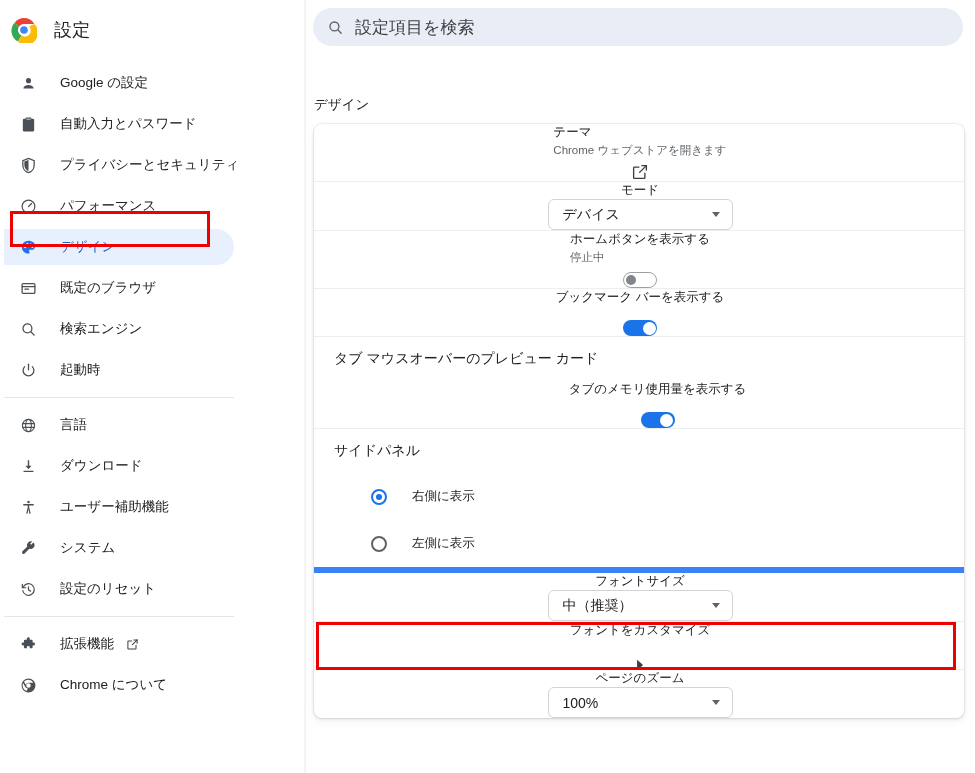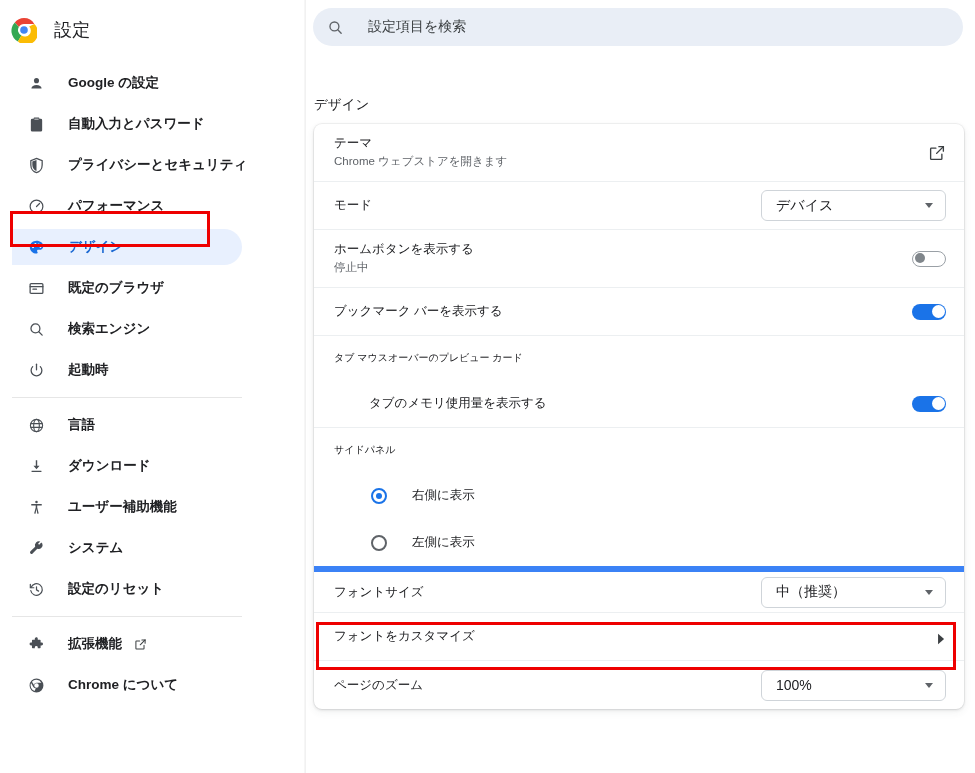--- a/index.html
+++ b/index.html
@@ -37,21 +37,21 @@
     flex: 0 0 auto;
     position: relative;
   }
   .brand .title {
     margin-left: 17px;
     font-size: 18px;
     color: #202124;
     letter-spacing: .2px;
   }
 
-  .nav { position: absolute; left: 12px; top: 60px; width: 305px; font-weight: bold; }
+  .nav { position: absolute; left: 4px; top: 60px; width: 305px; }
   .nav-item {
     position: relative;
     display: flex; align-items: center;
     height: 36px;
     margin: 5px 0;
     padding-left: 14px;
     cursor: pointer;
     border-radius: 0 18px 18px 0;
   }
   .nav-item .ico {
@@ -99,22 +99,22 @@
     left: 7px; top: 8px;
     width: 650px; height: 38px;
     border-radius: 19px;
     background: #e9eef6;
     display: flex; align-items: center;
     padding-left: 14px;
     cursor: text;
   }
   .searchbar .sico { width: 17px; height: 17px; color: #5f6368; flex:0 0 auto; }
   .searchbar .stxt {
-    margin-left: 24px;
-    font-size: 14px;
+    margin-left: 11px;
+    font-size: 17px;
     color: #3c4043;
   }
   .section-title {
     position: absolute;
     left: 8px; top: 96px;
     font-size: 13.5px;
     color: #202124;
   }
   .card {
     position: absolute;
@@ -125,35 +125,36 @@
     box-shadow: 0 0 0 1px rgba(0,0,0,0.045), 0 1px 3px rgba(60,64,67,0.16), 0 3px 8px rgba(60,64,67,0.07);
     overflow: hidden;
   }
   .row {
     position: relative;
     display: flex; align-items: center;
     justify-content: space-between;
     padding: 0 18px 0 20px;
     min-height: 48px;
     border-bottom: 1px solid #eceff1;
+    flex-direction: column;
   }
   .row:last-child { border-bottom: none; }
   .row.twoline { min-height: 58px; }
   .row .texts { display: flex; flex-direction: column; justify-content: center; }
   .row .t1 { font-size: 12.5px; color: #202124; line-height: 17px; }
   .row .t2 { font-size: 11.5px; color: #5f6368; line-height: 17px; margin-top: 1px; }
   .row.indent { padding-left: 55px; }
 
   .grouphdr {
     padding: 0 18px 0 20px;
     min-height: 44px;
     display: flex; align-items: center;
     border-bottom: none;
   }
-  .grouphdr .t1 { font-size: 10px; color: #202124; }
+  .grouphdr .t1 { font-size: 14px; color: #202124; }
 
   
   .ext-link { width: 18px; height: 18px; color: #3c4043; cursor: pointer; }
   .arrow-right { width: 9px; height: 12px; color: #3c4043; cursor: pointer; }
 
   .toggle {
     width: 34px; height: 16px;
     border-radius: 9px;
     position: relative;
     cursor: pointer;

